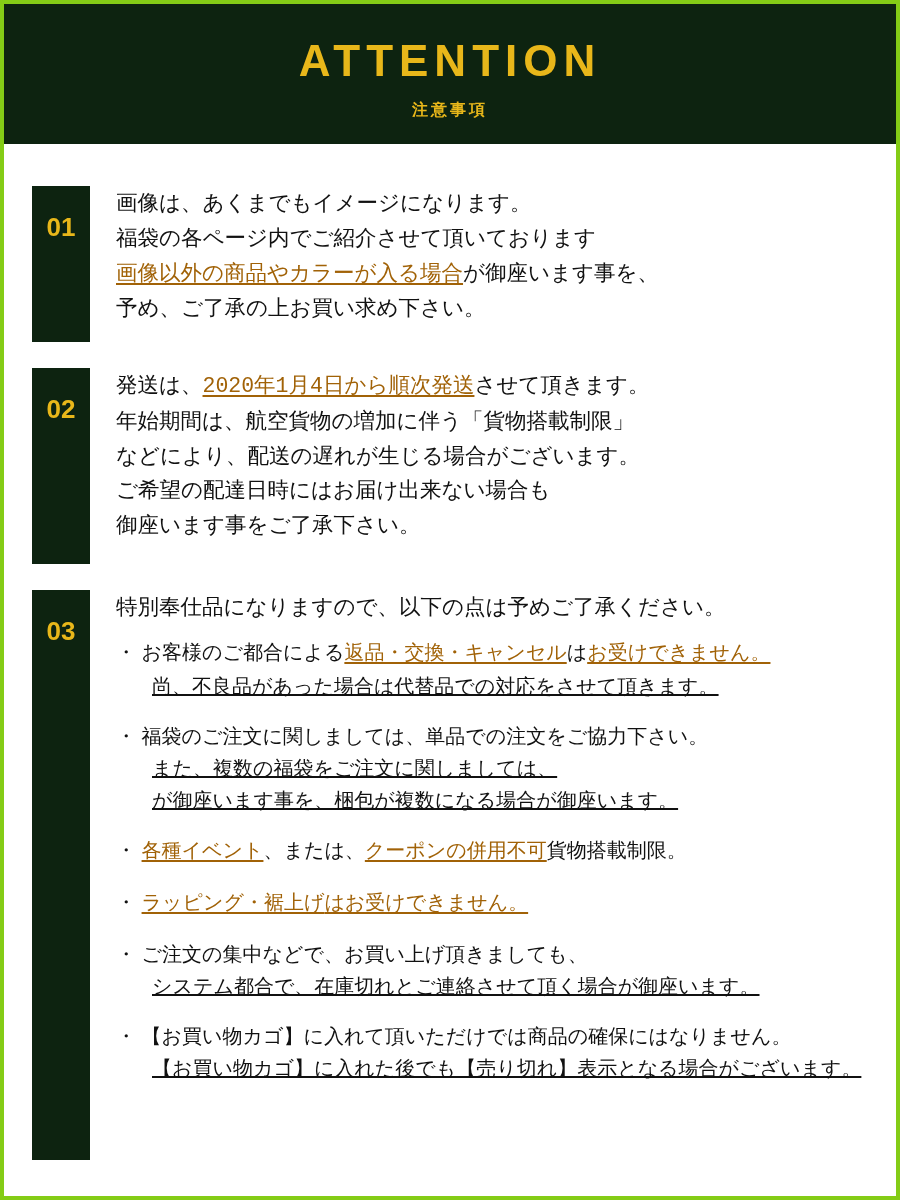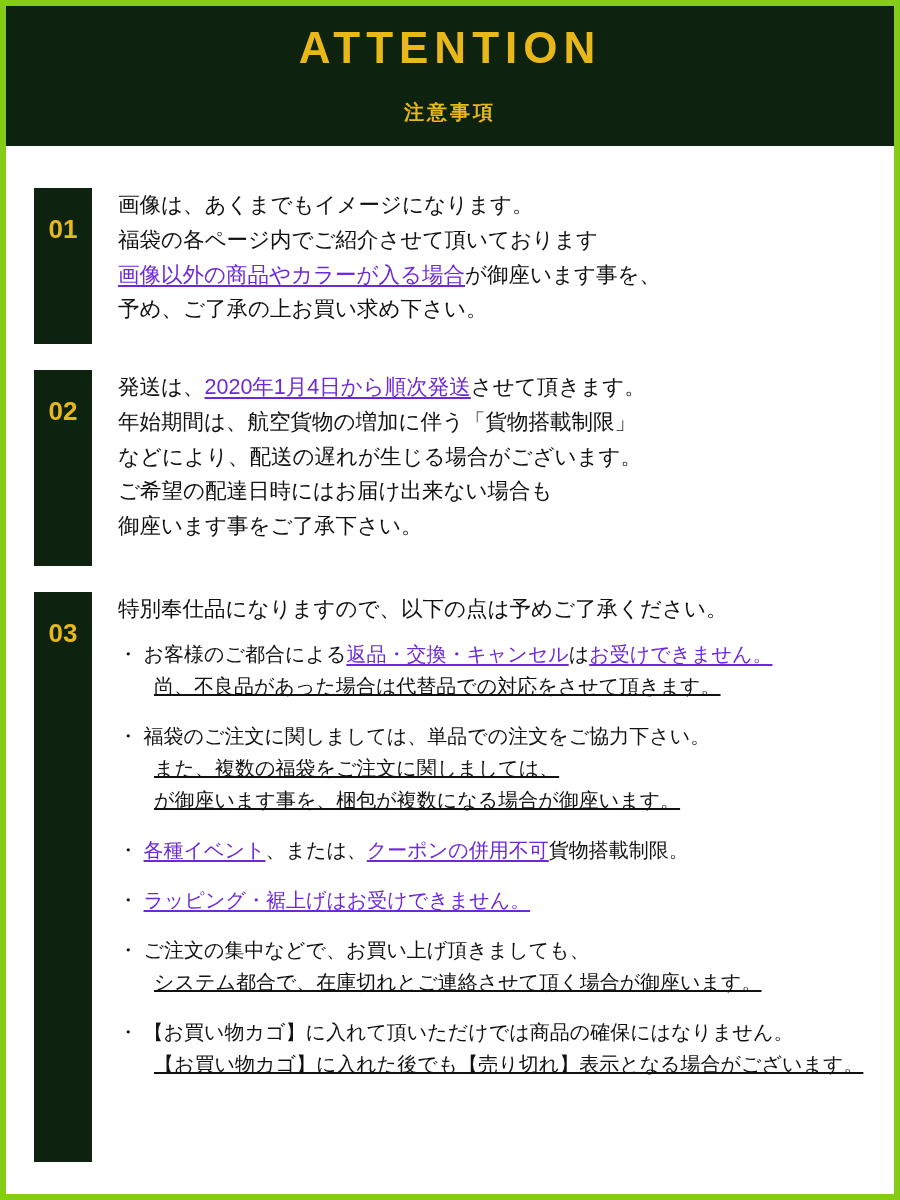--- a/index.html
+++ b/index.html
@@ -12,21 +12,21 @@
     background: #ffffff;
     font-family: "Liberation Sans", "DejaVu Sans", sans-serif;
     color: #111111;
     overflow: hidden;
   }
   .page {
     position: relative;
     width: 900px;
     height: 1200px;
     box-sizing: border-box;
-    border: 6px solid #84cc16;
+    border: 4px solid #84cc16;
     background: #ffffff;
   }
   
   .header {
     height: 140px;
     background: #0d2310;
     display: flex;
     flex-direction: column;
     align-items: center;
     justify-content: center;
@@ -36,24 +36,24 @@
   .header-title {
     color: #e8b71a;
     font-size: 44px;
     font-weight: bold;
     letter-spacing: 6px;
     line-height: 1.1;
     margin: 0 0 14px 0;
   }
   .header-sub {
     color: #e8b71a;
-    font-size: 20px;
+    font-size: 16px;
     font-weight: bold;
     letter-spacing: 3px;
-    margin: 12px;
+    margin: 0;
   }
   
   .content {
     padding: 42px 0 0 0;
   }
   .section {
     display: flex;
     align-items: flex-start;
     margin-bottom: 26px;
   }
@@ -86,21 +86,22 @@
     white-space: nowrap;
   }
   .lead {
     font-size: 21.5px;
     line-height: 1.6;
     color: #111111;
     margin-bottom: 12px;
     white-space: nowrap;
   }
   .red {
-    color: #6d28d9;
+    color: #a16207;
+    font-family: Liberation Mono, monospace;
   }
   .uline {
     text-decoration: underline;
     text-decoration-thickness: 1.5px;
     text-underline-offset: 3px;
   }
   
   .bullets {
     margin-top: 4px;
   }

